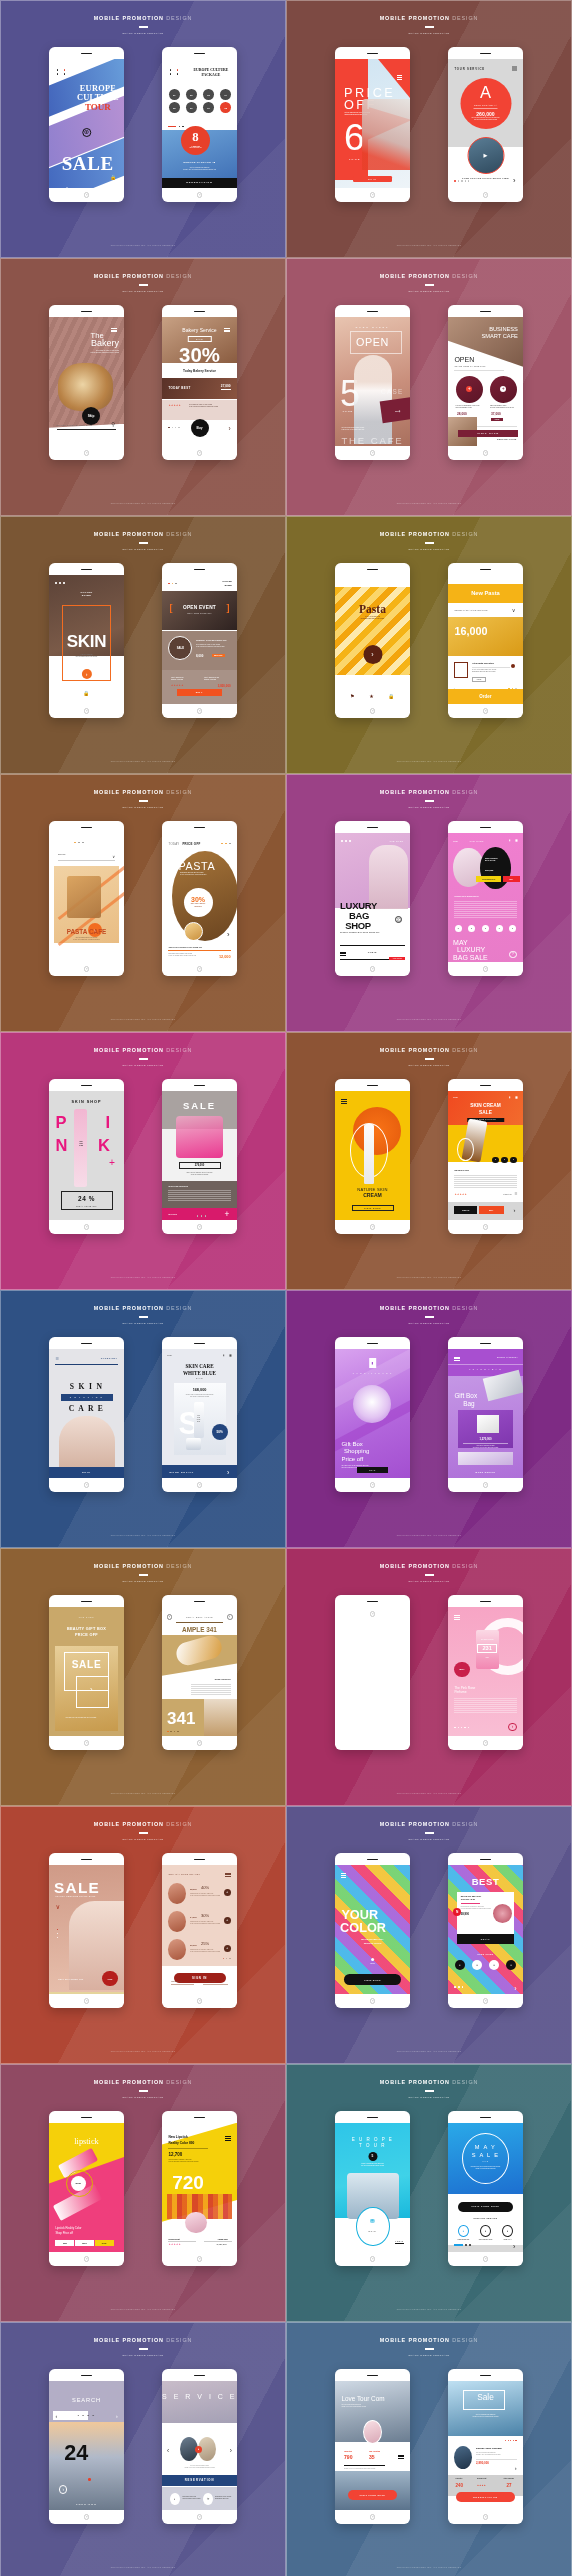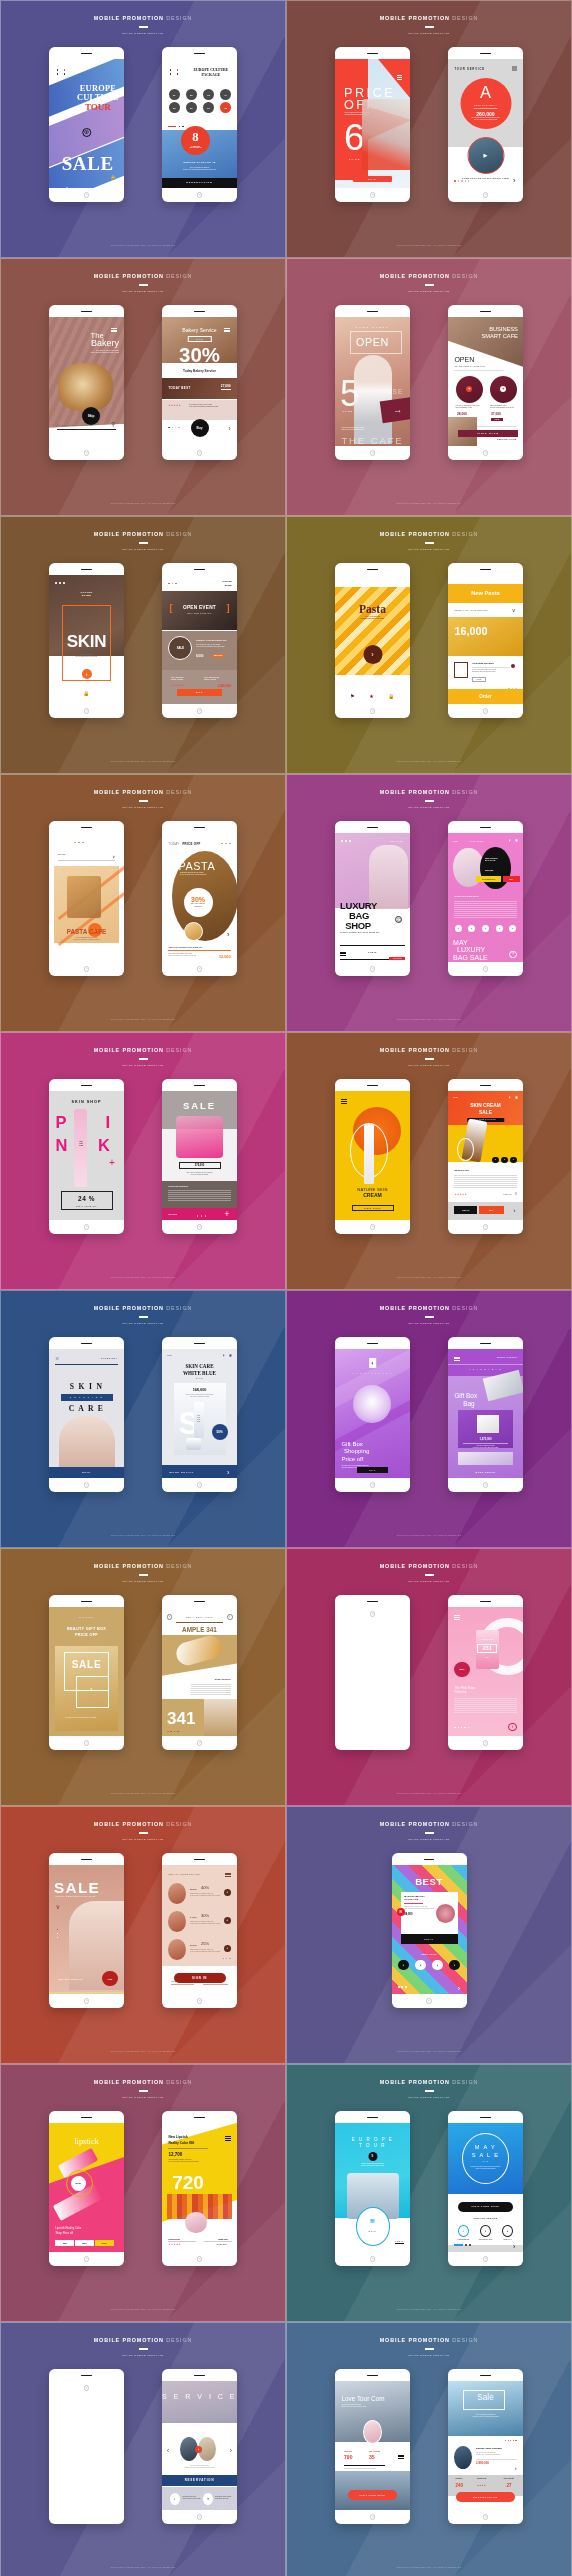--- a/index.html
+++ b/index.html
@@ -1056,20 +1056,40 @@
       <div class="hdr">
         <div class="t1"><span>MOBILE PROMOTION </span><span class="dim">DESIGN</span></div>
         <div class="bar"></div>
         <div class="t2">SMART MOBILE TEMPLATE</div>
       </div>
       <div class="phones">
         <div class="phone">
           <div class="speaker"></div>
           <div class="screen">
             <div class="fill" style="background:repeating-linear-gradient(45deg,#ef3d6e 0 10.2px,#f2c230 10.2px 20.4px,#6fd06a 20.4px 30.5px,#3fb4e8 30.5px 41px,#a45fd8 41px 51px);opacity:.92;"></div>
+            <div class="hamb" style="position:absolute;left:5.7px;top:7.6px;color:#fff;">
+              <s></s>
+              <s></s>
+              <s></s>
+            </div>
+            <div style="position:absolute;left:6.4px;top:43px;font-size:12.7px;color:#fff;font-weight:bold;letter-spacing:0;">YOUR</div>
+            <div style="position:absolute;left:5.1px;top:56px;font-size:12.7px;color:#fff;font-weight:bold;">COLOR</div>
+            <div style="position:absolute;left:0;right:0;top:73px;text-align:center;font-size:2.5px;font-weight:bold;color:#fff;line-height:1.6;">MAKE UP BEAUTY<br>SELECT SHOP</div>
+            <div class="circ" style="position:absolute;left:50%;top:93px;transform:translateX(-50%);width:3.8px;height:3.8px;background:#fff;font-size:0;">●</div>
+            <div style="position:absolute;left:0;right:0;top:98px;text-align:center;font-size:1.5px;color:#fff;">LOGIN</div>
+            <div class="pill" style="position:absolute;left:9px;right:9px;bottom:9px;height:10.8px;background:#111;color:#fff;font-size:2.3px;font-weight:bold;letter-spacing:0.4px;border-radius:6.4px;">VISIT SHOP</div>
+          </div>
+          <div class="home">
+            <i></i>
+          </div>
+        </div>
+        <div class="phone">
+          <div class="speaker"></div>
+          <div class="screen">
+            <div class="fill" style="background:repeating-linear-gradient(45deg,#ef3d6e 0 10.2px,#f2c230 10.2px 20.4px,#6fd06a 20.4px 30.5px,#3fb4e8 30.5px 41px,#a45fd8 41px 51px);opacity:.92;"></div>
             <div style="position:absolute;left:0;right:0;top:11.5px;text-align:center;font-size:9.5px;font-weight:bold;color:#fff;letter-spacing:0.6px;">BEST</div>
             <div style="position:absolute;left:9px;right:9px;top:27px;height:42px;background:#fff;"></div>
             <div style="position:absolute;left:12.7px;top:30.5px;font-size:2.3px;font-weight:bold;color:#111;line-height:1.3;">MAKE UP BEAUTY<br>COLOR #345</div>
             <div style="position:absolute;left:12.7px;width:19px;top:38px;height:0.9px;background:#e8397a;"></div>
             <div class="xtiny" style="position:absolute;left:12.7px;top:41px;color:#999;">PROMOTION CATEGORY SERVICE<br>LIVE SHOPPING PREMIUM SOLUTION GUIDE</div>
             <div style="position:absolute;left:12.7px;top:48px;font-size:2.7px;font-weight:bold;color:#111;">38,900</div>
             <div class="circ" style="position:absolute;right:11.5px;top:39px;width:19px;height:19px;background:radial-gradient(circle,#e8a6b2,#b8485c);"></div>
             <div class="circ" style="position:absolute;left:5.1px;top:43px;width:8.3px;height:8.3px;background:#e8142b;color:#fff;font-size:3.2px;font-weight:bold;">N</div>
             <div style="position:absolute;left:9px;right:9px;top:69px;height:10.2px;background:#111;color:#fff;font-size:2px;display:flex;align-items:center;justify-content:center;letter-spacing:0.4px;">DETAIL</div>
             <div style="position:absolute;left:0;right:0;top:88px;text-align:center;font-size:1.9px;font-weight:bold;color:#fff;letter-spacing:0.4px;">USER GUIDE</div>
@@ -1227,20 +1247,34 @@
       <div class="sheen"></div>
       <div class="sheen2"></div>
       <div class="hdr">
         <div class="t1"><span>MOBILE PROMOTION </span><span class="dim">DESIGN</span></div>
         <div class="bar"></div>
         <div class="t2">SMART MOBILE TEMPLATE</div>
       </div>
       <div class="phones">
         <div class="phone">
           <div class="speaker"></div>
+          <div class="screen">
+            <div class="fill" style="background:#b3aec6;height:41px;"></div>
+            <div class="fill" style="top:41px;background:linear-gradient(180deg,#f0c89a,#b0b9c9 40%,#6c7a8c);"></div>
+            <div style="position:absolute;left:0;right:0;top:16.5px;text-align:center;font-size:5.7px;color:#fff;letter-spacing:0.9px;">SEARCH</div>
+            <div style="position:absolute;left:3.8px;right:3.8px;top:30.5px;height:9px;background:#fff;"></div>
+            <div style="position:absolute;left:39px;right:3.8px;top:30.5px;height:9px;background:#b3aec6;"></div>
+            <div style="position:absolute;left:6.4px;top:32px;font-size:5.1px;color:#333;">‹</div>
+            <div style="position:absolute;left:0;right:0;top:33px;text-align:center;font-size:2.5px;font-weight:bold;letter-spacing:1.3px;color:#333;">J U N E</div>
+            <div style="position:absolute;right:6.4px;top:32px;font-size:5.1px;color:#fff;">›</div>
+            <div style="position:absolute;left:15.3px;top:61px;font-size:21.6px;font-weight:bold;color:#111;line-height:1;">24</div>
+            <div style="position:absolute;left:39px;top:97px;width:2.5px;height:3.8px;background:#e8402a;border-radius:1.3px;"></div>
+            <div class="circ" style="position:absolute;left:10.2px;bottom:16.5px;width:8.3px;height:8.3px;border:0.6px solid #fff;color:#fff;font-size:4.5px;">›</div>
+            <div style="position:absolute;left:0;right:0;bottom:3.8px;text-align:center;font-size:2.5px;color:#fff;letter-spacing:0.9px;">TOUR.COM</div>
+          </div>
           <div class="home">
             <i></i>
           </div>
         </div>
         <div class="phone">
           <div class="speaker"></div>
           <div class="screen">
             <div class="fill" style="background:#fff;"></div>
             <div style="position:absolute;left:0;right:0;top:0;height:42px;background:linear-gradient(170deg,#c8bcc9,#a4a0b5);"></div>
             <div style="position:absolute;left:0;right:0;top:12.7px;text-align:center;font-size:7px;color:#fff;letter-spacing:2.5px;font-weight:300;">S E R V I C E</div>

